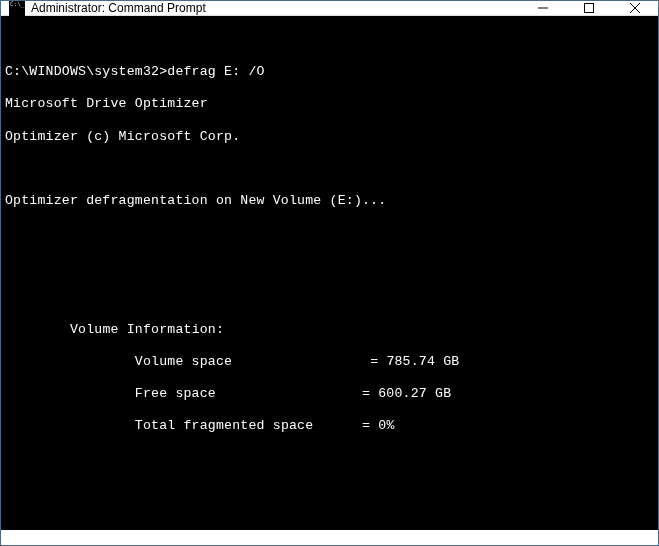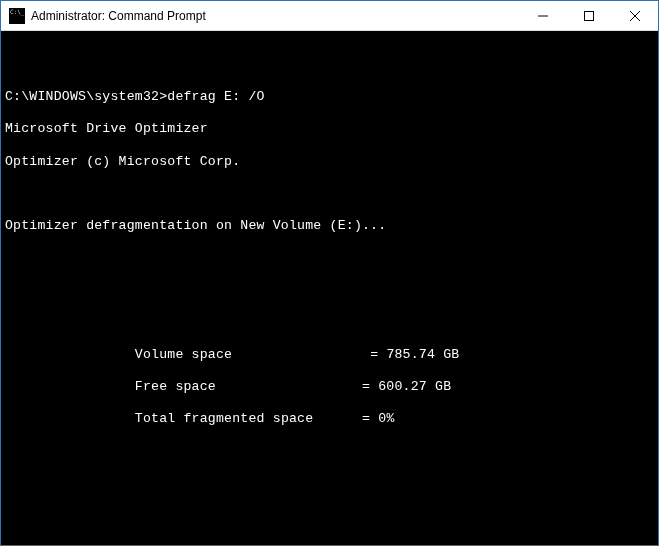--- a/index.html
+++ b/index.html
@@ -5,21 +5,21 @@
   * { margin: 0; padding: 0; box-sizing: border-box; }
   body {
     font-family: "Segoe UI", Tahoma, sans-serif;
     background: #fff;
     width: 659px;
     height: 546px;
     overflow: hidden;
     border: 1px solid #4a6a8a;
   }
   .titlebar {
-    height: 30px;
+    height: 15px;
     background: #ffffff;
     display: flex;
     align-items: center;
     border-bottom: 1px solid #ddd;
     user-select: none;
   }
   .titlebar .icon-box {
     width: 16px;
     height: 16px;
     margin-left: 8px;
@@ -56,21 +56,21 @@
     cursor: default;
   }
   .titlebar .win-btn svg { width: 10px; height: 10px; stroke: #000; stroke-width: 1; fill: none; }
   .console {
     background: #000;
     color: #fff;
     font-family: Consolas, "Courier New", monospace;
     font-size: 13.2px;
     line-height: 16.1px;
     letter-spacing: 0.2px;
-    padding: 10px 4px;
+    padding: 0 4px;
     height: calc(100% - 30px);
     white-space: pre;
     overflow: hidden;
   }
   .console .row { white-space: pre; }
 </style>
 </head>
 <body>
 
 <div class="titlebar">
@@ -98,20 +98,21 @@
 <div class="console">
 <div class="row"> </div>
 <div class="row"><span>C:\WINDOWS\system32&gt;</span><span>defrag E: /O</span></div>
 <div class="row">Microsoft Drive Optimizer</div>
 <div class="row">Optimizer (c) Microsoft Corp.</div>
 <div class="row"> </div>
 <div class="row">Optimizer defragmentation on New Volume (E:)...</div>
 <div class="row"> </div>
 <div class="row"> </div>
 <div class="row"> </div>
+<div class="row">        <span>Volume Information:</span></div>
 <div class="row">                <span>Volume space</span>                 = <span>785.74 GB</span></div>
 <div class="row">                <span>Free space</span>                  = <span>600.27 GB</span></div>
 <div class="row">                <span>Total fragmented space</span>      = <span>0%</span></div>
 <div class="row"> </div>
 
 
 
 
 
 

